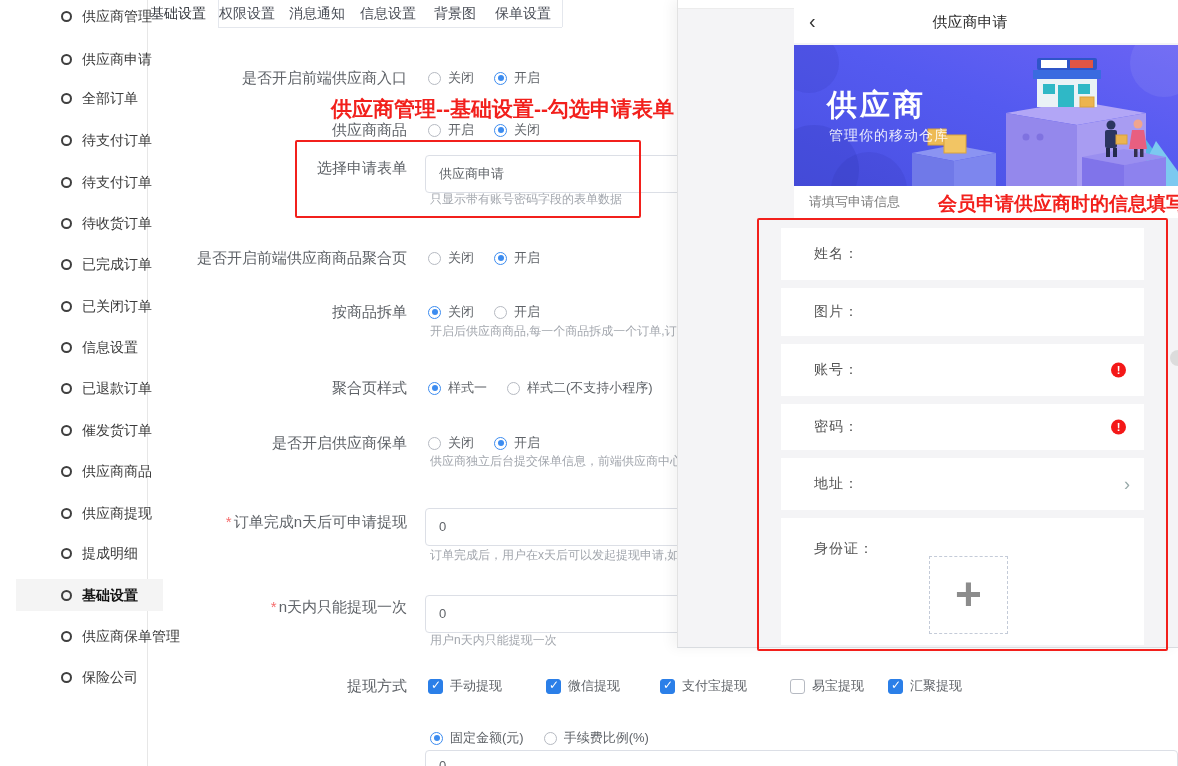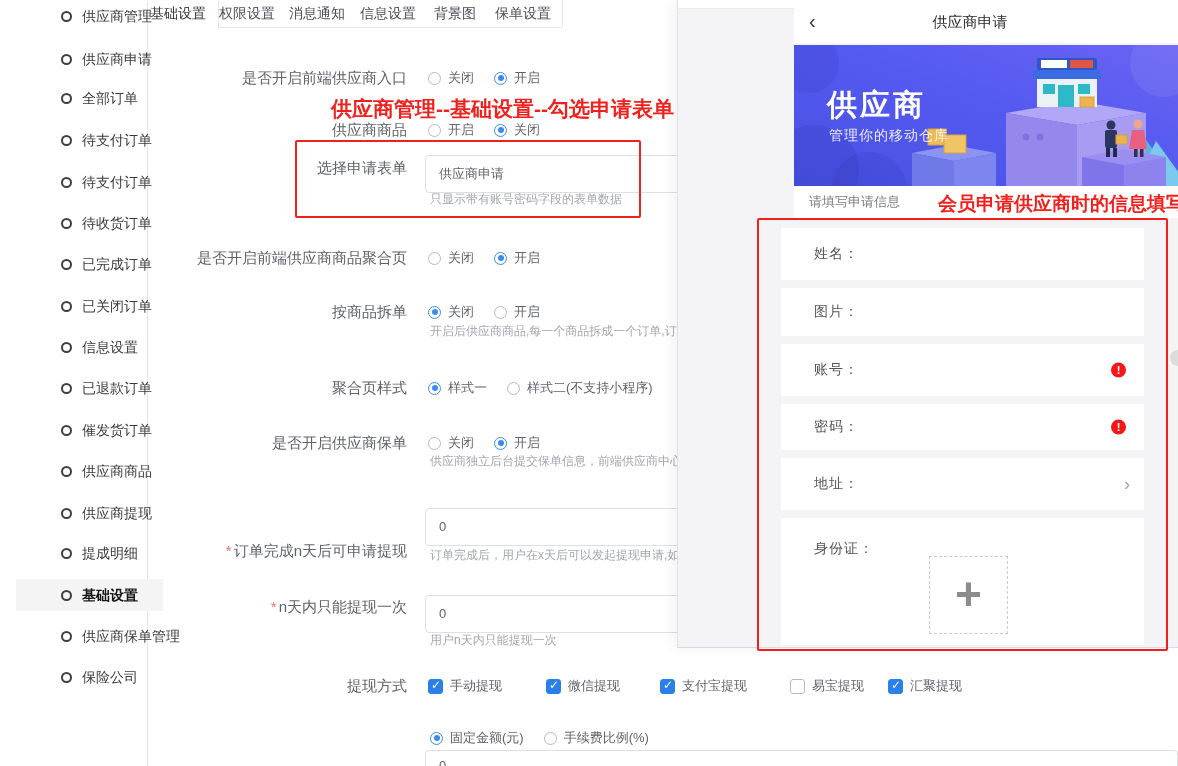--- a/index.html
+++ b/index.html
@@ -165,21 +165,21 @@
         <span class="radio"></span>
         <span class="olabel">关闭</span>
       </span>
     <span class="ropt">
         <span class="radio on"></span>
         <span class="olabel">开启</span>
       </span>
   </div>
   <div class="hint" style="top:453px">供应商独立后台提交保单信息，前端供应商中心可</div>
 
-  <div class="flabel" style="top:542px"><span class="req">*</span><span>订单完成n天后可申请提现</span></div>
+  <div class="flabel" style="top:513px"><span class="req">*</span><span>订单完成n天后可申请提现</span></div>
   <div class="inp" style="top:508px;width:720px">0</div>
   <div class="hint" style="top:547px">订单完成后，用户在x天后可以发起提现申请,如果</div>
 
   <div class="flabel" style="top:598px"><span class="req">*</span><span>n天内只能提现一次</span></div>
   <div class="inp" style="top:595px;width:720px">0</div>
   <div class="hint" style="top:632px">用户n天内只能提现一次</div>
 
   <div class="flabel" style="top:677px">提现方式</div>
   <div class="cbitem" style="left:428px;top:678px">
       <span class="cbx on"></span>

